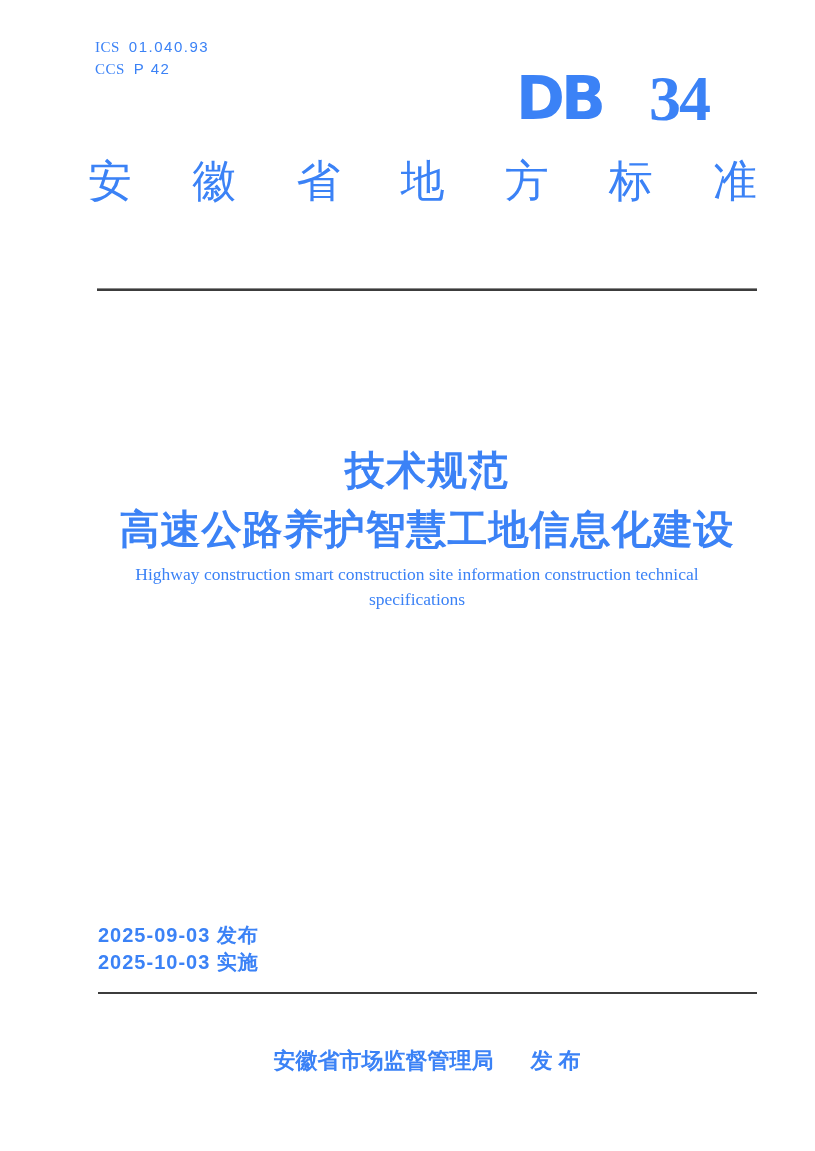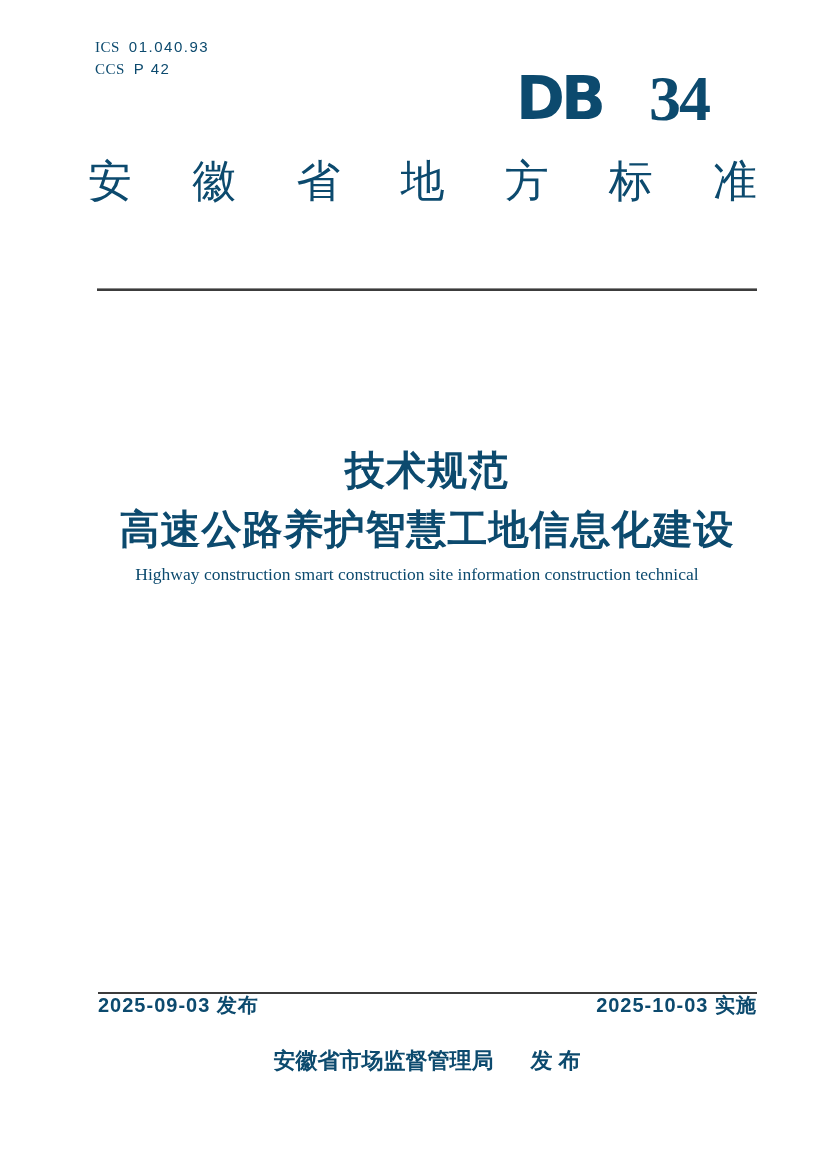--- a/index.html
+++ b/index.html
@@ -1,19 +1,19 @@
 <!DOCTYPE html>
 <html><head>
 <meta charset="utf-8">
 <style>
   html,body{margin:0;padding:0;background:#ffffff;}
   .page{
     position:relative;
     width:815px;height:1151px;
-    background:#ffffff;color:#0c4a6e;
+    background:#ffffff;color:#3b82f6;
     font-family:"Liberation Sans",sans-serif;
     overflow:hidden;
   }
   
   .codes{position:absolute;left:95px;top:36px;font-size:15px;line-height:21px;}
   .codes .row{white-space:nowrap;}
   .codes .label{font-family:"Liberation Serif",serif;letter-spacing:.5px;}
   .codes .val{font-family:"Liberation Sans",sans-serif;letter-spacing:1.5px;margin-left:9px;}
   
   .logo{position:absolute;left:516px;top:74px;display:flex;align-items:flex-end;height:50px;gap:41px;}
@@ -47,23 +47,23 @@
     letter-spacing:1px;
   }
   
   .english{
     position:absolute;left:87px;width:660px;top:562px;
     text-align:center;font-family:"Liberation Serif",serif;
     font-size:17.5px;line-height:25px;
   }
   
   .dates{
-    position:absolute;left:98px;right:58px;top:992px;
+    position:absolute;left:98px;right:58px;top:922px;
     display:flex;justify-content:space-between;
-    font-size:20px;font-weight:bold;letter-spacing:1px;white-space:nowrap;
+    font-size:20px;font-weight:bold;letter-spacing:1px;white-space:nowrap;flex-direction:column;
   }
   
   .publisher{
     position:absolute;left:97px;width:660px;top:1046px;
     text-align:center;font-size:22px;font-weight:bold;white-space:nowrap;
   }
   .publisher .gap{display:inline-block;width:37px;}
 </style>
 </head>
 <body>
@@ -97,20 +97,21 @@
 
   <div class="rule-top"></div>
 
   <div class="title">
     <div>技术规范</div>
     <div>高速公路养护智慧工地信息化建设</div>
   </div>
 
   <div class="english">
     <div>Highway construction smart construction site information construction technical</div>
+    <div>specifications</div>
   </div>
 
   <div class="dates">
     <span>2025-09-03 发布</span>
     <span>2025-10-03 实施</span>
   </div>
 
   <div class="rule-bottom"></div>
 
   <div class="publisher">

